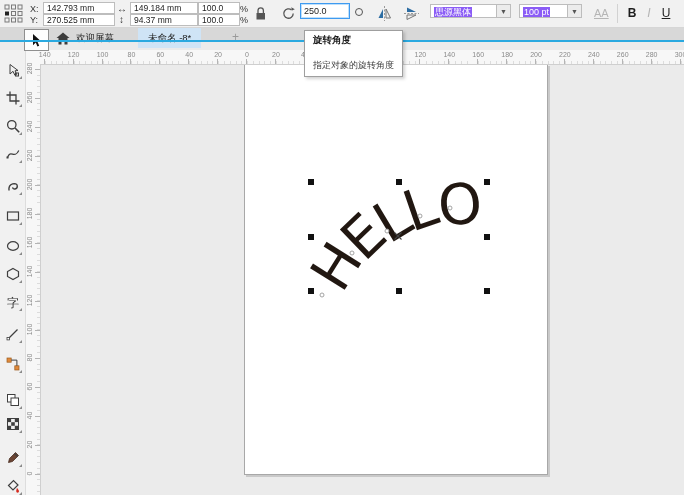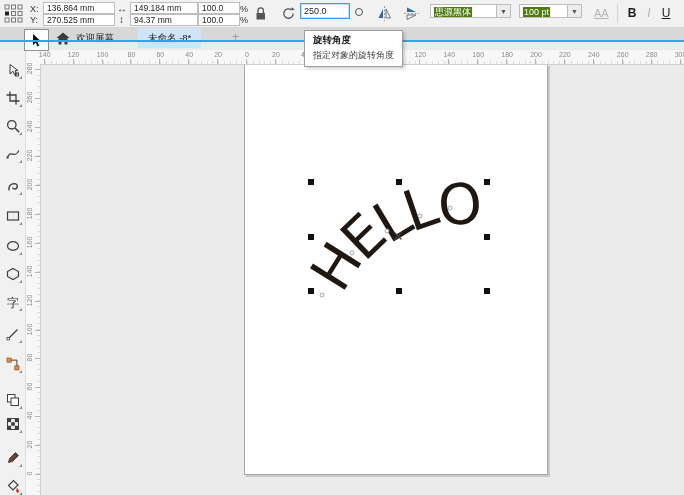--- a/index.html
+++ b/index.html
@@ -4,21 +4,21 @@
 <style>
   html,body{margin:0;padding:0;}
   body{width:684px;height:495px;overflow:hidden;font-family:"Liberation Sans","DejaVu Sans",sans-serif;background:#ebebeb;position:relative;-webkit-font-smoothing:antialiased;}
   #app{position:absolute;inset:0;}
 
   
   .property-bar{position:absolute;left:0;top:0;width:684px;height:27px;background:#f1f1f1;border-bottom:1px solid #d6d6d6;z-index:30;}
   .pb-label{position:absolute;font-size:9px;color:#333;}
   .pb-field{position:absolute;height:10px;background:#fff;border:1px solid #bdbdbd;font-size:8.5px;color:#222;padding:0 3px;line-height:10px;white-space:nowrap;overflow:hidden;}
   .pb-field.focused{border:1px solid #3e9af0;box-shadow:0 0 0 1px #bfe0fb inset;}
-  .sel{background:#4d7c0f;color:#fff;padding:0 1px;}
+  .sel{background:#8b5cf6;color:#fff;padding:0 1px;}
   .combo{position:absolute;height:14px;display:flex;}
   .combo .cfield{background:#fff;border:1px solid #bdbdbd;font-size:9px;line-height:14px;padding:0 3px;flex:1;white-space:nowrap;overflow:hidden;}
   .combo .cbtn{width:13px;background:#ececec;border:1px solid #bdbdbd;border-left:none;color:#555;font-size:7px;text-align:center;line-height:14px;}
   .pb-icon{position:absolute;color:#444;}
   .txtbtn{position:absolute;top:5px;width:16px;height:17px;text-align:center;font-size:12px;line-height:17px;color:#1d1d1d;}
   .vsep{position:absolute;top:4px;width:1px;height:19px;background:#d2d2d2;}
   .degree{position:absolute;width:6px;height:6px;border:1.2px solid #555;border-radius:50%;}
 
   
   .tab-bar{position:absolute;left:0;top:28px;width:684px;height:14px;background:#d8d8d8;z-index:25;}
@@ -39,21 +39,21 @@
      background-image:repeating-linear-gradient(180deg,transparent 0 4.8px,#dcdcdc 4.8px 5.78px);background-size:3px 100%;background-position:100% 0;background-repeat:no-repeat;}
   .rnum{position:absolute;font-size:7px;color:#8a8a8a;}
   .rtick{position:absolute;background:#b4b4b4;}
 
   .canvas{position:absolute;left:40px;top:64px;width:644px;height:431px;background:#ebebeb;z-index:1;}
   .page{position:absolute;left:204px;top:0px;width:302px;height:410px;background:#fff;border:1px solid #a8a8a8;border-top:none;box-shadow:2px 2px 0 rgba(0,0,0,0.14);}
   .overlay{position:absolute;left:0;top:0;width:644px;height:431px;z-index:5;pointer-events:none;}
 
   
   .tooltip{position:absolute;left:304px;top:30px;background:#ffffff;border:1px solid #9f9f9f;box-shadow:2px 2px 3px rgba(0,0,0,.18);padding:3px 8px 4px 8px;z-index:50;white-space:nowrap;}
-  .tooltip .tt-title{font-size:9.5px;font-weight:bold;color:#1c1c1c;margin-bottom:2px;}
+  .tooltip .tt-title{font-size:9.5px;font-weight:bold;color:#1c1c1c;margin-bottom:12px;}
   .tooltip .tt-desc{font-size:9px;color:#3c3c3c;}
 </style>
 </head>
 <body>
 
 <div id="app">
 
   <div class="property-bar">
 
     <svg class="pb-icon" style="left:4px;top:4px" width="19" height="19" viewBox="0 0 19 19">
@@ -65,21 +65,21 @@
           <rect x="14" y="7.5" width="4" height="4"></rect>
         <rect x="1" y="14" width="4" height="4"></rect>
           <rect x="7.5" y="14" width="4" height="4"></rect>
           <rect x="14" y="14" width="4" height="4"></rect>
       </g>
       <rect x="1" y="7.5" width="4" height="4" fill="#222"></rect>
     </svg>
 
     <span class="pb-label" style="left:30px;top:4px">X:</span>
     <span class="pb-label" style="left:30px;top:15px">Y:</span>
-    <div class="pb-field" style="left:43px;top:2px;width:64px">136.864 mm</div>
+    <div class="pb-field" style="left:43px;top:2px;width:64px">142.793 mm</div>
     <div class="pb-field" style="left:43px;top:14px;width:64px">270.525 mm</div>
 
     <span class="pb-label" style="left:117px;top:3px;font-size:10px">↔</span>
     <span class="pb-label" style="left:119px;top:14px;font-size:10px">↕</span>
     <div class="pb-field" style="left:130px;top:2px;width:60px">149.184 mm</div>
     <div class="pb-field" style="left:130px;top:14px;width:60px">94.37 mm</div>
 
     <div class="pb-field" style="left:198px;top:2px;width:34px">100.0</div>
     <div class="pb-field" style="left:198px;top:14px;width:34px">100.0</div>
     <span class="pb-label" style="left:240px;top:4px">%</span>

